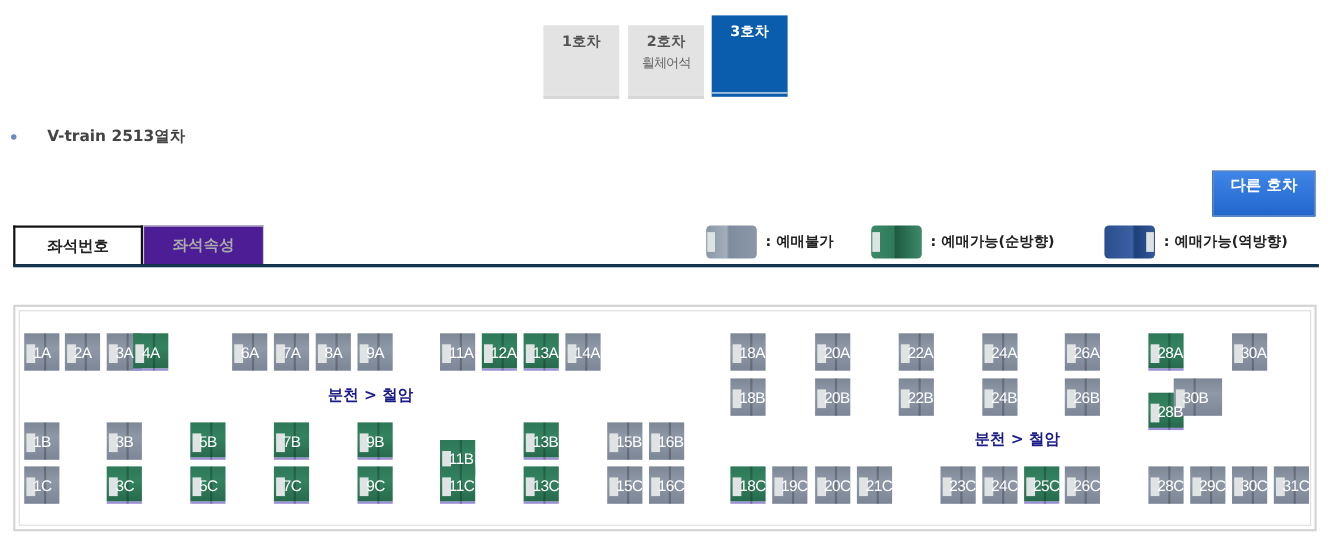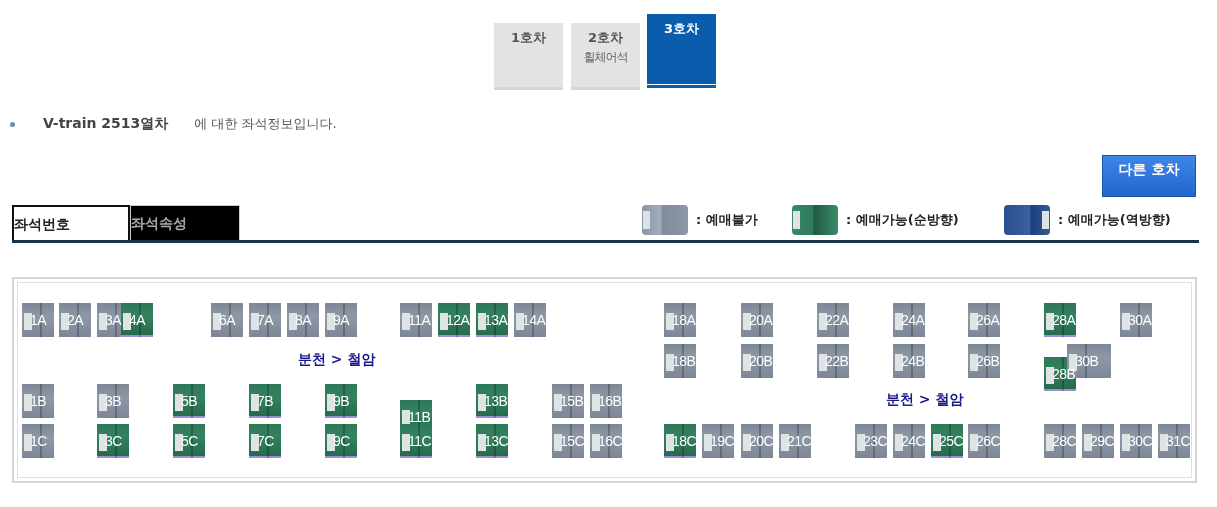--- a/index.html
+++ b/index.html
@@ -9,23 +9,23 @@
   .car-tab::after{content:"";position:absolute;left:0;right:0;bottom:-3px;height:3px;background:#d6d6d6;}
   .car-tab.active{top:14px;height:71px;background:#0a5cad;color:#fff;}
   .car-tab.active::after{background:#0a5cad;bottom:-3px;height:3px;border-top:1px solid #fff;}
   .info{position:absolute;top:111px;left:10px;height:26px;display:flex;align-items:center;white-space:nowrap;}
   .bullet{width:5px;height:5px;background:#6a8ac4;border-radius:50%;margin-right:8px;}
   .route{color:#c2185b;font-size:19px;font-weight:bold;}
   .trainno{color:#444;font-size:14px;font-weight:bold;margin-left:20px;}
   .suffix{color:#555;font-size:13px;margin-left:26px;}
   .other-btn{position:absolute;left:1102px;top:155px;width:94px;height:42px;background:linear-gradient(#3f86e8,#2266cc);border:1px solid #1a54ad;color:#fff;font-size:14px;font-weight:bold;box-sizing:border-box;text-align:center;line-height:27px;cursor:pointer;}
   .tabs{position:absolute;left:12px;top:205px;}
-  .tab{position:absolute;top:0;height:37px;box-sizing:border-box;text-align:left;line-height:35px;font-size:14px;font-weight:bold;}
+  .tab{position:absolute;top:0;height:37px;box-sizing:border-box;text-align:center;line-height:35px;font-size:14px;font-weight:bold;}
   .tab.t1{left:0;width:118px;border:2px solid #111;border-bottom:none;color:#222;background:#fff;}
-  .tab.t2{left:118px;width:110px;border:1px solid #ccc;border-bottom:none;color:#aaa;background:#000000;}
+  .tab.t2{left:118px;width:110px;border:1px solid #ccc;border-bottom:none;color:#aaa;background:#4c1d95;}
   .tabline{position:absolute;left:12px;top:240px;width:1187px;height:3px;background:#15344f;}
   .legend{position:absolute;top:204px;height:32px;display:flex;align-items:center;}
   .legend .txt{font-size:13px;font-weight:bold;color:#222;margin-left:8px;white-space:nowrap;}
   .lg-seat{width:46px;height:30px;border-radius:4px;position:relative;box-sizing:border-box;}
   .lg-seat.gray{background:linear-gradient(90deg,#8a97a8,#a3adba 40%,#7f8c9d 45%,#8c98a8);}
   .lg-seat.green{background:linear-gradient(90deg,#3a8a68,#2f7a5c 45%,#1f5a42 48%,#3d8b6a);}
   .lg-seat.blue{background:linear-gradient(90deg,#2a4f8e,#3b5fa0 55%,#1d3f7a 60%,#34589a);}
   .lg-seat .back{position:absolute;top:6px;width:7px;height:18px;background:#dde3e3;}
   .lg-seat.gray .back,.lg-seat.green .back{left:1px;}
   .lg-seat.blue .back{right:1px;}
@@ -49,21 +49,20 @@
   <span>2호차</span>
   <span class="sub">휠체어석</span>
 </div>
 <div class="car-tab active" style="left:647px;">
   <span>3호차</span>
 </div>
 
 <div class="info">
   <span class="bullet"></span>
   <span class="trainno">V-train 2513열차</span>
-  <span class="suffix">에 대한 좌석정보입니다.</span>
 </div>
 
 <div class="other-btn">다른 호차</div>
 
 <div class="tabs">
   <div class="tab t1">좌석번호</div>
   <div class="tab t2">좌석속성</div>
 </div>
 
 <div class="legend" style="left:642px;">

